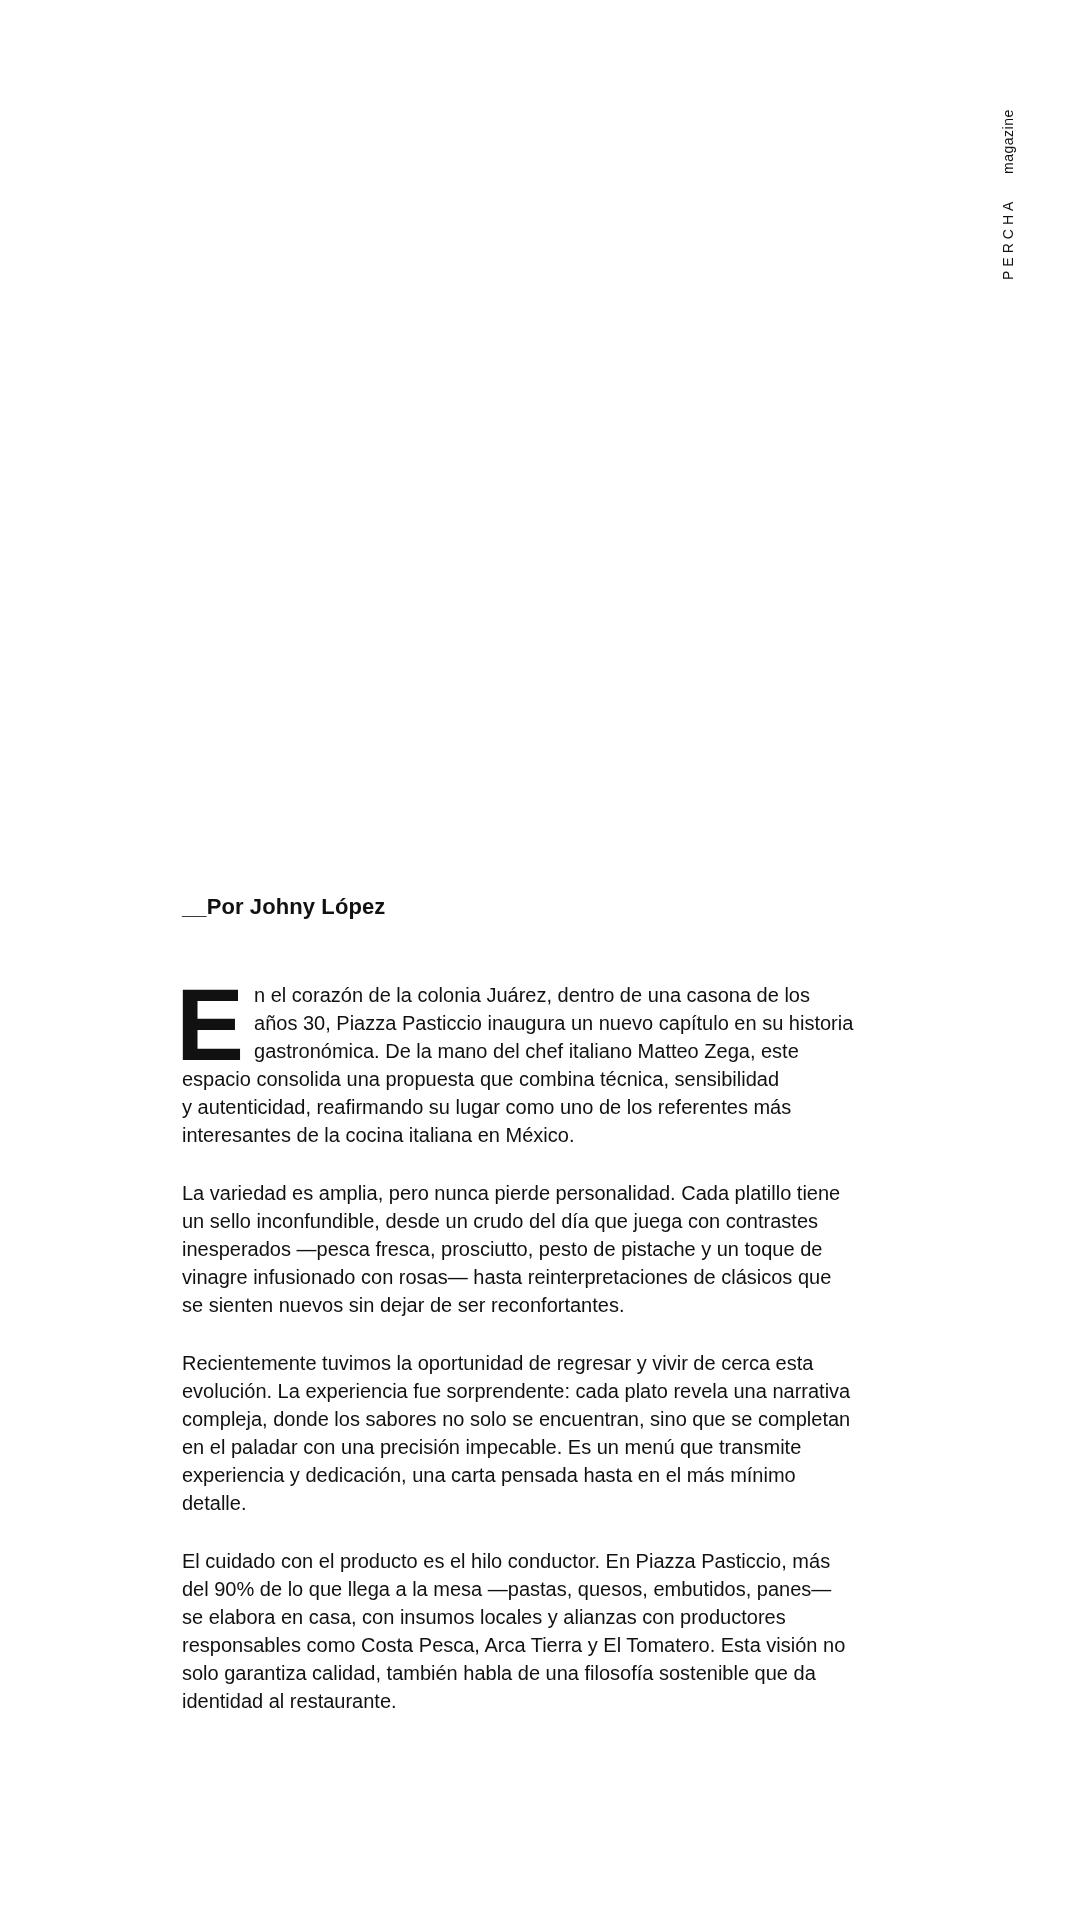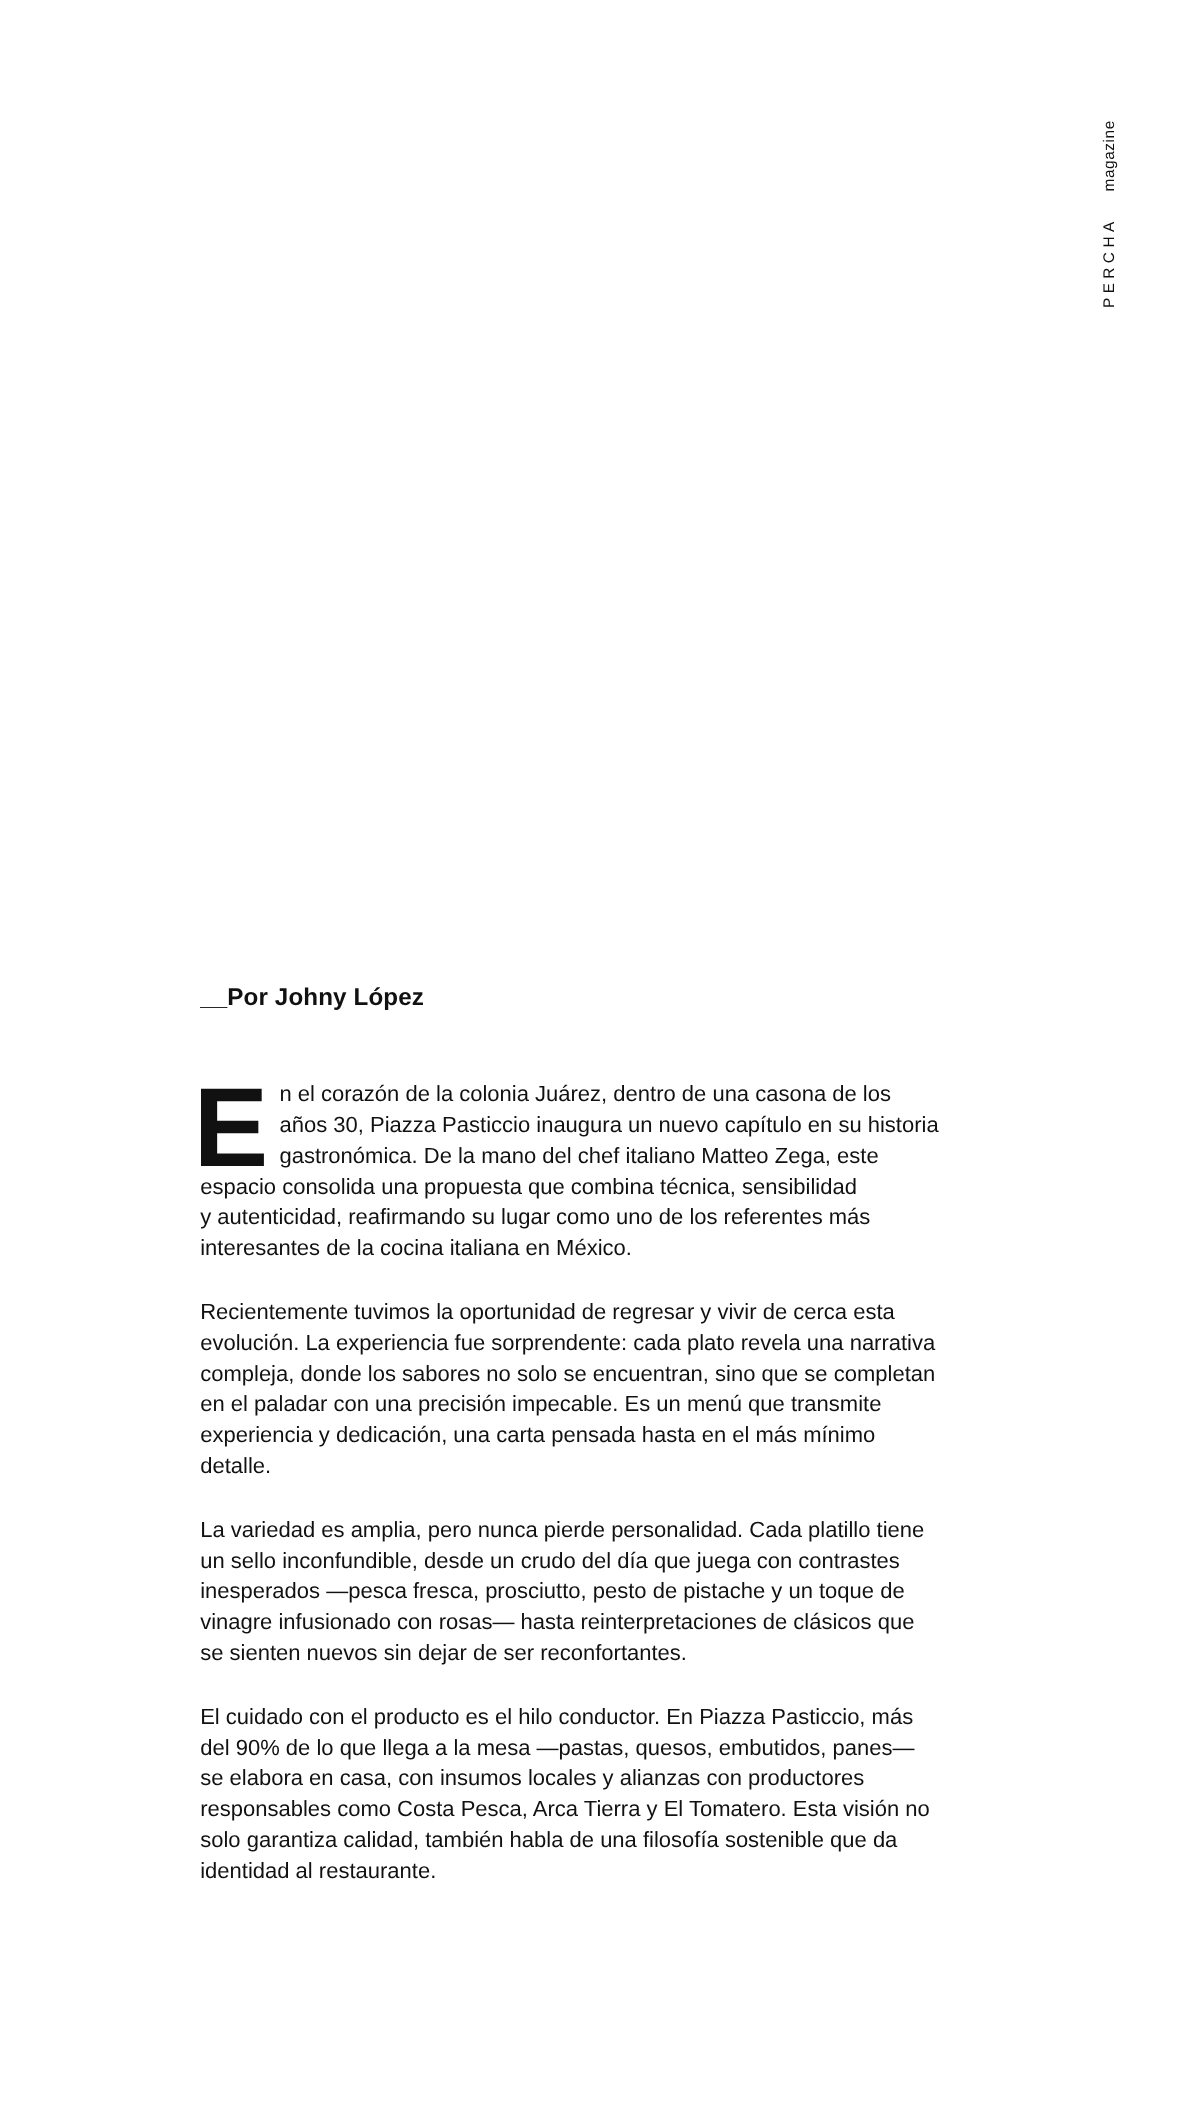--- a/index.html
+++ b/index.html
@@ -92,32 +92,32 @@
   </div>
 
   <div class="article">
     <p><span class="dropcap">E</span><span>n el corazón de la colonia Juárez, dentro de una casona de los
 años 30, Piazza Pasticcio inaugura un nuevo capítulo en su historia
 gastronómica. De la mano del chef italiano Matteo Zega, este
 espacio consolida una propuesta que combina técnica, sensibilidad
 y autenticidad, reafirmando su lugar como uno de los referentes más
 interesantes de la cocina italiana en México.</span></p>
 
+    <p><span>La variedad es amplia, pero nunca pierde personalidad. Cada platillo tiene
+un sello inconfundible, desde un crudo del día que juega con contrastes
+inesperados —pesca fresca, prosciutto, pesto de pistache y un toque de
+vinagre infusionado con rosas— hasta reinterpretaciones de clásicos que
+se sienten nuevos sin dejar de ser reconfortantes.</span></p>
+
     <p><span>Recientemente tuvimos la oportunidad de regresar y vivir de cerca esta
 evolución. La experiencia fue sorprendente: cada plato revela una narrativa
 compleja, donde los sabores no solo se encuentran, sino que se completan
 en el paladar con una precisión impecable. Es un menú que transmite
 experiencia y dedicación, una carta pensada hasta en el más mínimo
 detalle.</span></p>
-
-    <p><span>La variedad es amplia, pero nunca pierde personalidad. Cada platillo tiene
-un sello inconfundible, desde un crudo del día que juega con contrastes
-inesperados —pesca fresca, prosciutto, pesto de pistache y un toque de
-vinagre infusionado con rosas— hasta reinterpretaciones de clásicos que
-se sienten nuevos sin dejar de ser reconfortantes.</span></p>
 
     <p><span>El cuidado con el producto es el hilo conductor. En Piazza Pasticcio, más
 del 90% de lo que llega a la mesa —pastas, quesos, embutidos, panes—
 se elabora en casa, con insumos locales y alianzas con productores
 responsables como Costa Pesca, Arca Tierra y El Tomatero. Esta visión no
 solo garantiza calidad, también habla de una filosofía sostenible que da
 identidad al restaurante.</span></p>
   </div>
 
 </div>

